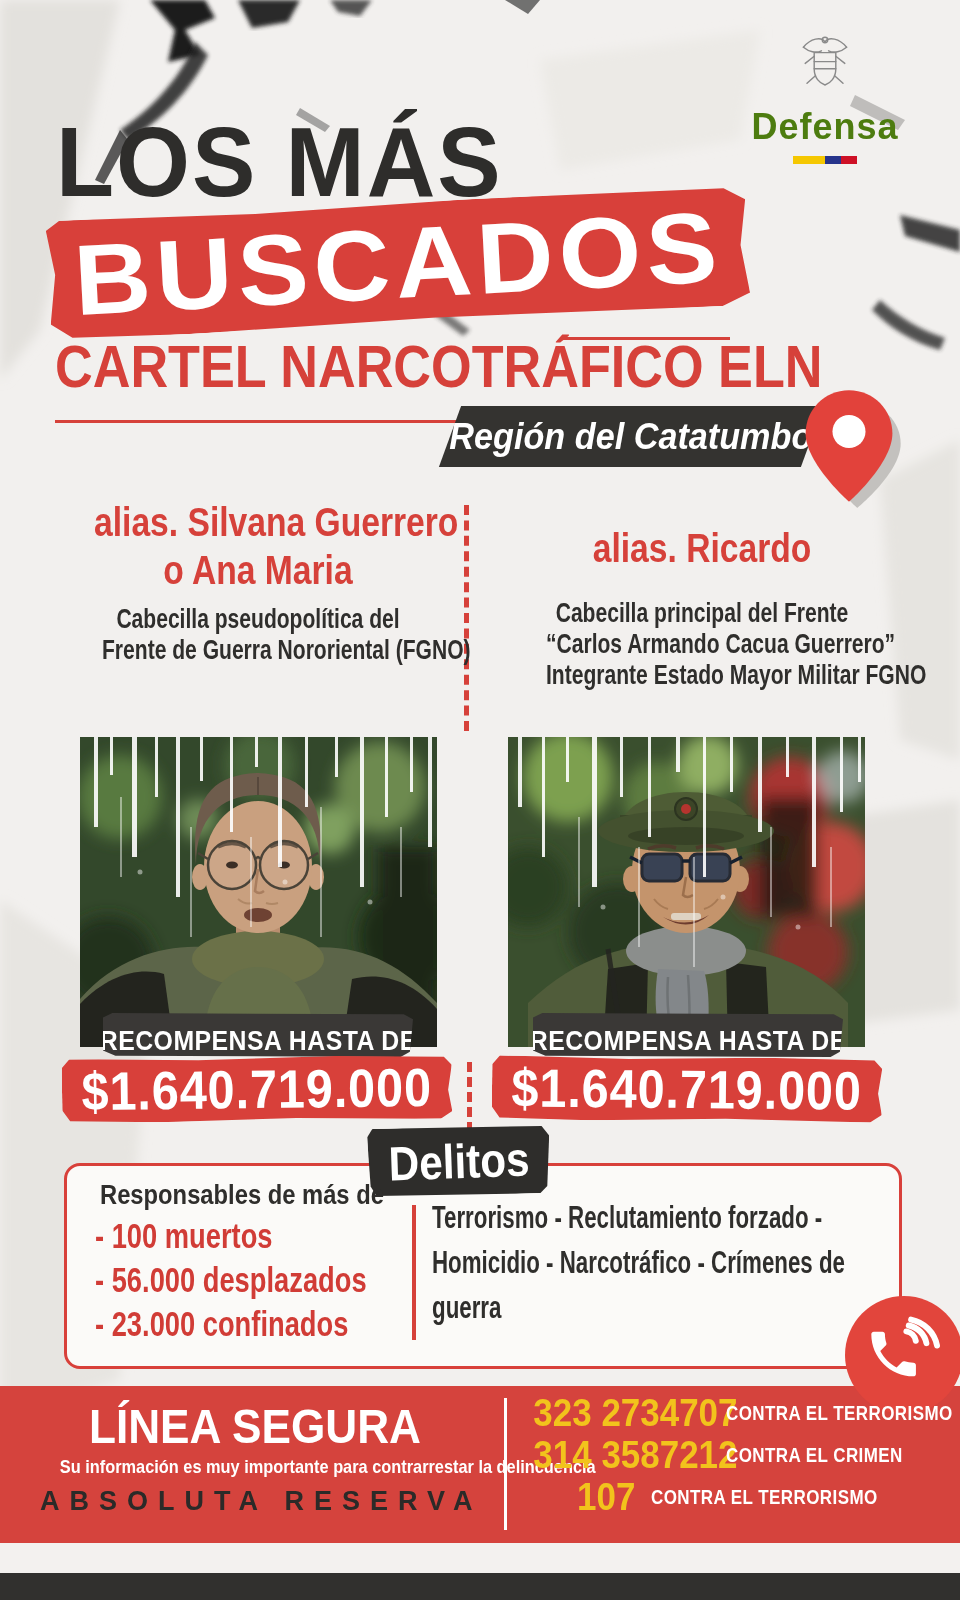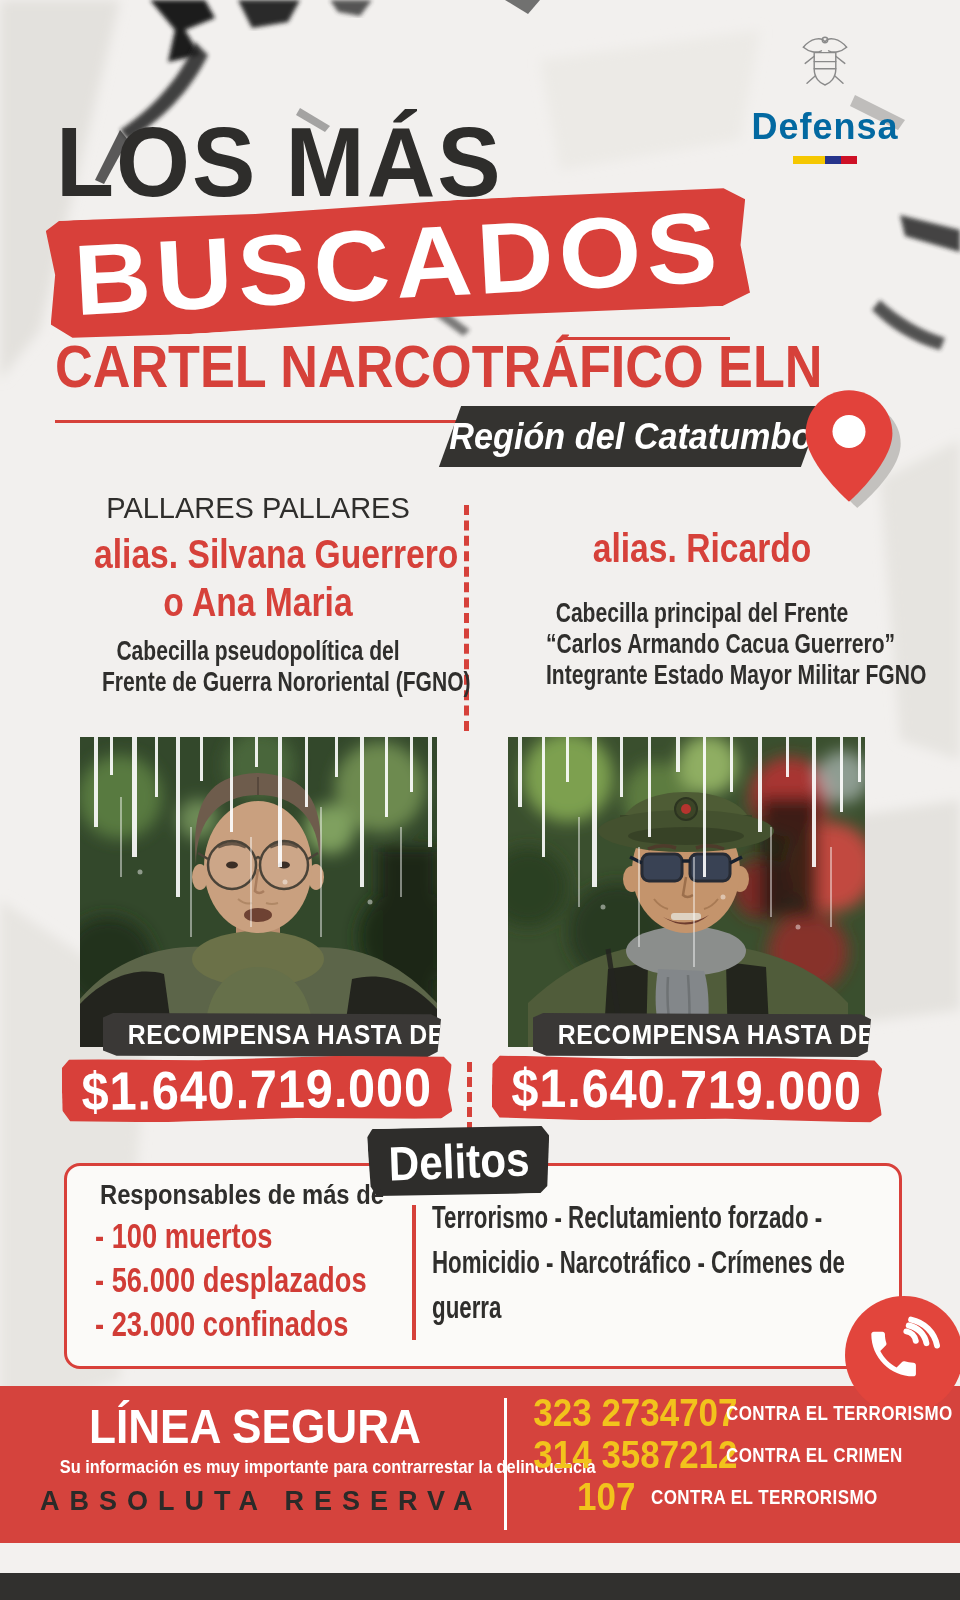--- a/index.html
+++ b/index.html
@@ -7,21 +7,21 @@
     position:relative;width:960px;height:1600px;overflow:hidden;
     background:#f2f0ee;
     font-family:"Liberation Sans", sans-serif;
     -webkit-font-smoothing:antialiased;
   }
   
   .bg-svg{position:absolute;left:0;top:0;width:960px;height:1600px;}
   
   .brand{position:absolute;left:735px;top:32px;width:180px;text-align:center;}
   .brand-emblem{width:54px;height:70px;margin:0 auto;display:block;}
-  .brand-name{font-size:36px;font-weight:bold;color:#0369a1;letter-spacing:1px;margin-top:4px;}
+  .brand-name{font-size:36px;font-weight:bold;color:#4d7c0f;letter-spacing:1px;margin-top:4px;}
   .flag-bar{width:64px;height:8px;margin:8px auto 0;display:flex;}
   .flag-bar .fy{flex:2;background:#f5c700;}
   .flag-bar .fb{flex:1;background:#27348b;}
   .flag-bar .fr{flex:1;background:#ce1126;}
   
   .title-top{
     position:absolute;left:56px;top:112px;margin:0;
     font-size:98px;font-weight:bold;color:#2e2d2b;letter-spacing:2px;line-height:100px;
     transform:scaleX(.97);transform-origin:0 50%;
   }
@@ -60,23 +60,22 @@
   .p-name{font-size:29px;line-height:32px;font-weight:normal;color:#2f2e2c;}
   .p-alias{font-size:41px;line-height:48px;font-weight:bold;color:#d6413a;transform:scaleX(.82);white-space:nowrap;}
   .p-role{font-size:27px;line-height:31px;font-weight:bold;color:#2f2e2c;transform:scaleX(.78);white-space:nowrap;}
   .mt6{margin-top:6px;} .mt8{margin-top:8px;} .mt10{margin-top:10px;} .mt26{margin-top:26px;}
   
   .photo{position:absolute;top:737px;width:357px;height:310px;}
   .photo.left{left:80px;} .photo.right{left:508px;}
   
   .reward-band{
     position:absolute;top:1013px;width:310px;height:44px;background:#3a3836;
-    display:flex;align-items:center;justify-content:center;
+    display:flex;align-items:flex-end;justify-content:center;
     clip-path:polygon(0% 10%,3% 0%,97% 3%,100% 14%,99% 88%,96% 100%,4% 97%,0% 85%);
-    padding-left:28px;
   }
   .reward-band.left{left:103px;} .reward-band.right{left:533px;}
   .reward-band span{font-size:27px;font-weight:bold;color:#fff;transform:scaleX(.92);white-space:nowrap;letter-spacing:.5px;}
   .reward-amt{
     position:absolute;top:1057px;width:390px;height:64px;background:#d8403a;
     display:flex;align-items:center;justify-content:center;
     clip-path:polygon(0% 14%,2% 0%,35% 4%,70% 0%,98% 3%,100% 16%,99% 55%,100% 88%,97% 100%,60% 96%,25% 100%,2% 97%,0% 80%);
   }
   .reward-amt.left{left:62px;transform:rotate(-.7deg);}
   .reward-amt.right{left:492px;transform:rotate(.5deg);}
@@ -182,21 +181,20 @@
   </div>
   <svg class="pin-svg" viewBox="0 0 100 120">
     <path d="M56 12 C32 12 16 30 16 52 C16 80 56 114 56 114 C56 114 98 80 98 52 C98 30 80 12 56 12 Z" fill="#c3c1be" transform="translate(2,4)"></path>
     <path d="M50 4 C26 4 8 23 8 46 C8 75 50 112 50 112 C50 112 92 75 92 46 C92 23 74 4 50 4 Z" fill="#e2423b"></path>
     <circle cx="50" cy="44" r="16" fill="#ffffff"></circle>
   </svg>
 
   <div class="col-divider"></div>
 
   <div class="suspect-info left">
-    <div class="p-name">PALLARES PALLARES</div>
     <div class="p-alias mt6">alias. Silvana Guerrero</div>
     <div class="p-alias">o Ana Maria</div>
     <div class="p-role mt10">Cabecilla pseudopolítica del</div>
     <div class="p-role">Frente de Guerra Nororiental (FGNO)</div>
   </div>
 
   <div class="suspect-info right">
     <div class="p-alias mt8">alias. Ricardo</div>
     <div class="p-role mt26">Cabecilla principal del Frente</div>
     <div class="p-role">“Carlos Armando Cacua Guerrero”</div>

